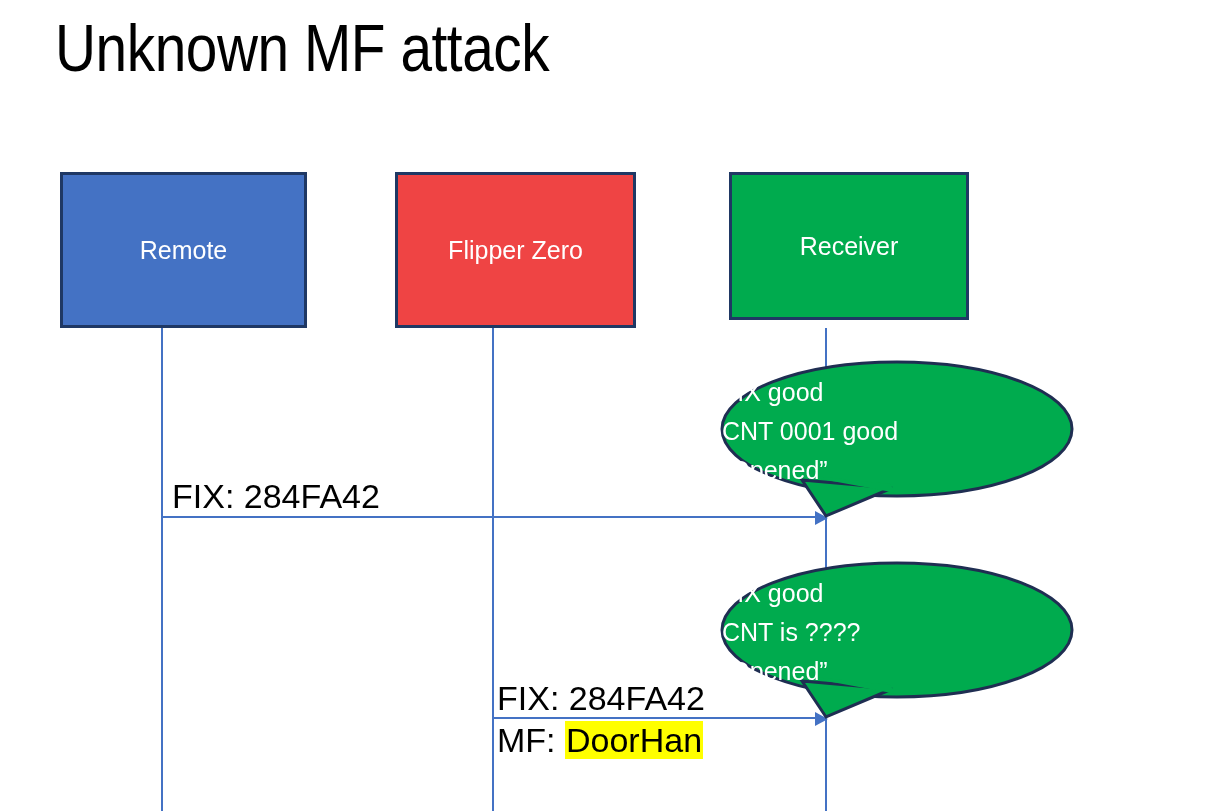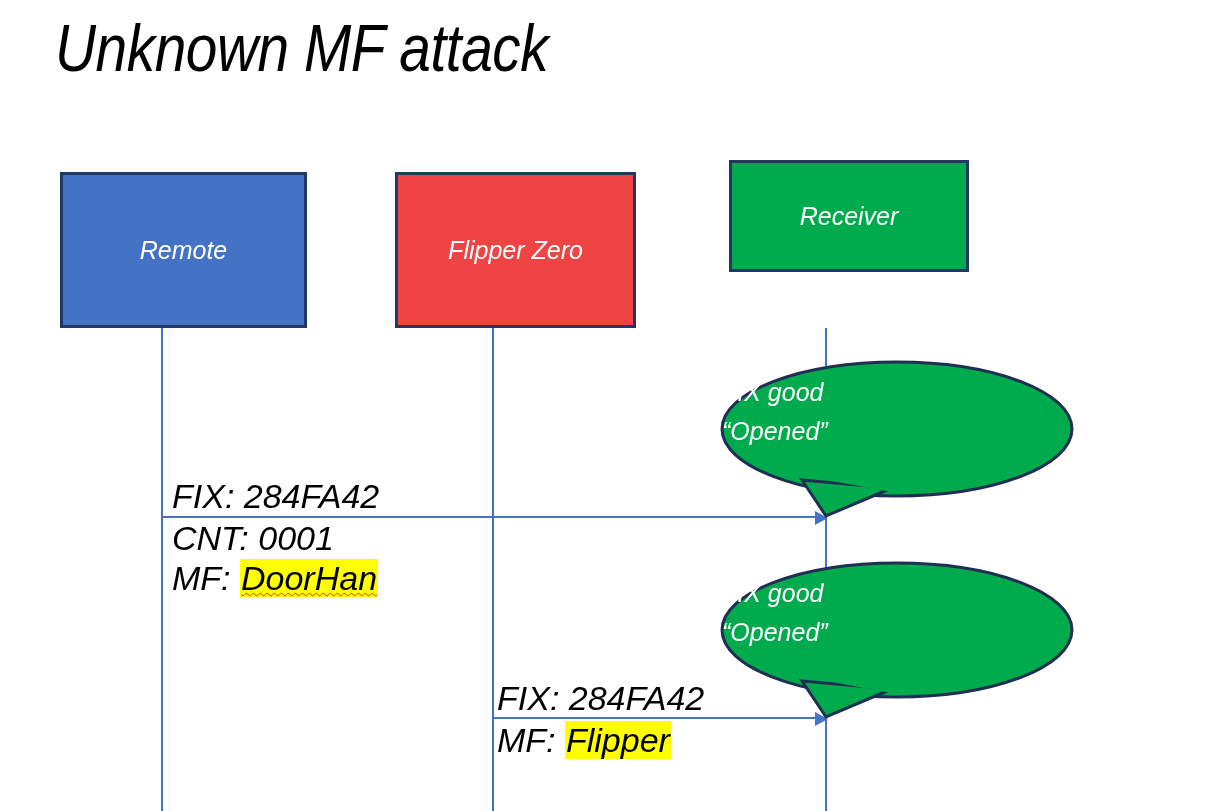--- a/index.html
+++ b/index.html
@@ -7,21 +7,20 @@
     padding: 0;
     background: #ffffff;
   }
   #slide {
     position: relative;
     width: 1216px;
     height: 811px;
     background: #ffffff;
     overflow: hidden;
     font-family: "Liberation Sans", sans-serif;
-    font-style: italic;
   }
 
   
   #slide-title {
     position: absolute;
     left: 55px;
     top: 6px;
     font-size: 66px;
     line-height: 84px;
     font-weight: 400;
@@ -40,21 +39,21 @@
     display: flex;
     align-items: center;
     justify-content: center;
     color: #ffffff;
     font-size: 25px;
     font-weight: 400;
     margin-left: 21px;
   }
   #box-remote  { left: 39px;  top: 172px; width: 247px; height: 156px; background: #4472C4; }
   #box-flipper { left: 374px; top: 172px; width: 241px; height: 156px; background: #ef4444; }
-  #box-receiver{ left: 708px; top: 160px; width: 240px; height: 112px; background: #00AB4E; }
+  #box-receiver{ left: 708px; top: 172px; width: 240px; height: 148px; background: #00AB4E; }
 
   
   .lifeline {
     position: absolute;
     width: 0;
     border-left: 2px solid #4472C4;
     top: 328px;
     height: 483px;
   }
   #lifeline-remote   { left: 161px; }
@@ -143,56 +142,50 @@
   </div>
 
   <div class="lifeline" id="lifeline-remote"></div>
   <div class="lifeline" id="lifeline-flipper"></div>
   <div class="lifeline" id="lifeline-receiver"></div>
 
   <div class="msg-arrow" id="arrow-msg-1"></div>
   <div class="msg-text" id="msg-1-top">
     <span>FIX: 284FA42</span>
   </div>
-  <div class="msg-text" id="msg-1-bottom">
-    <div>
-      <span>CNT: </span><span>0001</span>
-    </div>
-    <div>
-      <span>MF: </span><span class="hl sp">DoorHan</span>
-    </div>
-  </div>
 
   <div class="msg-arrow" id="arrow-msg-2"></div>
   <div class="msg-text" id="msg-2-top">
     <span>FIX: 284FA42</span>
   </div>
   <div class="msg-text" id="msg-2-bottom">
     <div>
-      <span>MF: </span><span class="hl">Flipper</span>
+      <span>MF: </span><span class="hl">DoorHan</span>
     </div>
   </div>
 
   <div class="callout" id="callout-1">
     <svg width="350" height="160" viewBox="0 0 350 160">
       <path d="M 175 0 C 78 0 0 30 0 67 C 0 104 78 134 175 134 C 272 134 350 104 350 67 C 350 30 272 0 175 0 Z" fill="#00AB4E" stroke="#1F2E52" stroke-width="3"></path>
       <path d="M 80 118 L 104 154 L 170 126 Z" fill="#00AB4E" stroke="#1F2E52" stroke-width="3" stroke-linejoin="miter"></path>
       <path d="M 72 112 L 175 131 L 168 122 Z" fill="#00AB4E" stroke="none"></path>
     </svg>
     <div class="callout-text">
       <div>FIX good</div>
+      <div>CNT 0001 good</div>
       <div>“Opened”</div>
     </div>
   </div>
 
   <div class="callout" id="callout-2">
     <svg width="350" height="160" viewBox="0 0 350 160">
       <path d="M 175 0 C 78 0 0 30 0 67 C 0 104 78 134 175 134 C 272 134 350 104 350 67 C 350 30 272 0 175 0 Z" fill="#00AB4E" stroke="#1F2E52" stroke-width="3"></path>
       <path d="M 80 118 L 104 154 L 170 126 Z" fill="#00AB4E" stroke="#1F2E52" stroke-width="3" stroke-linejoin="miter"></path>
       <path d="M 72 112 L 175 131 L 168 122 Z" fill="#00AB4E" stroke="none"></path>
     </svg>
     <div class="callout-text">
       <div>FIX good</div>
+      <div>CNT is ????</div>
       <div>“Opened”</div>
     </div>
   </div>
 
 </div>
 
 </body></html>

